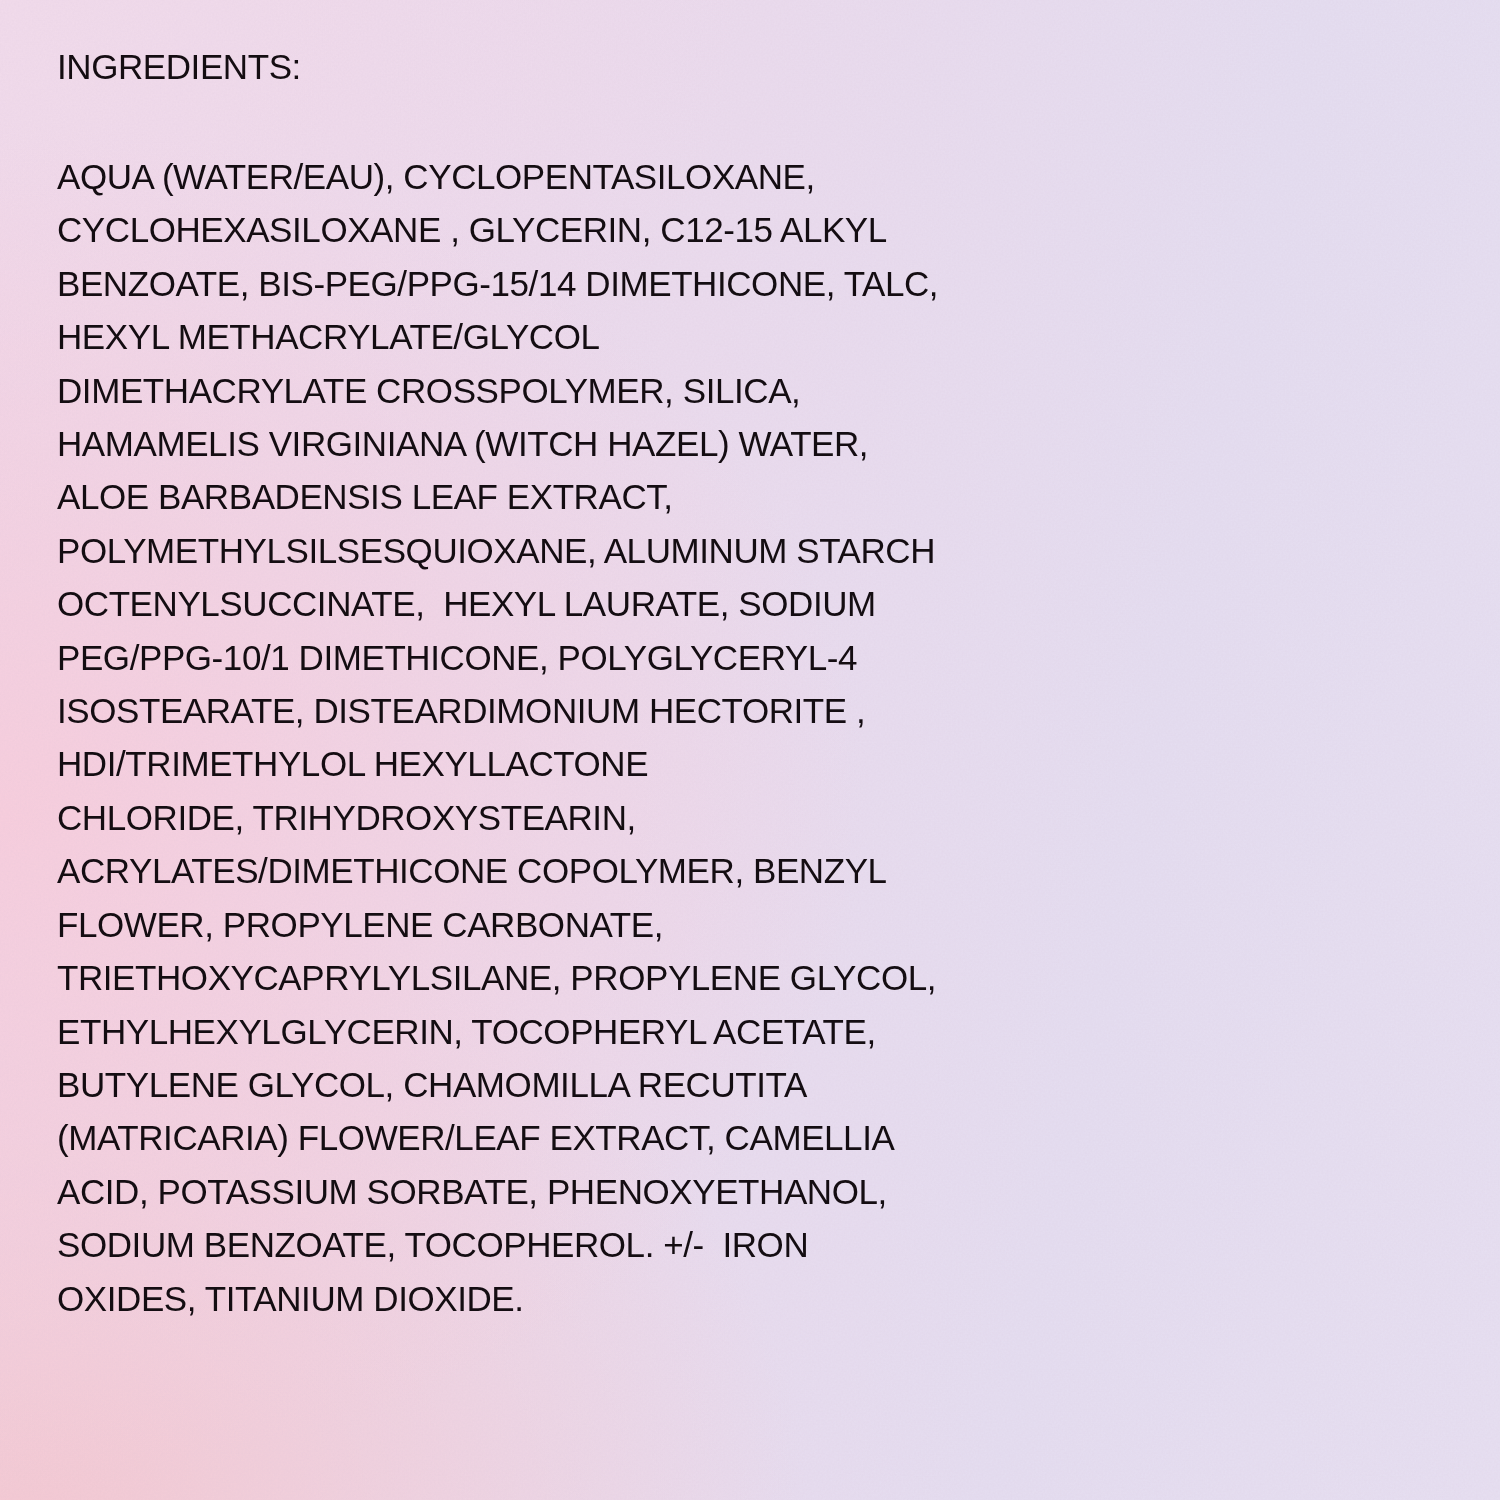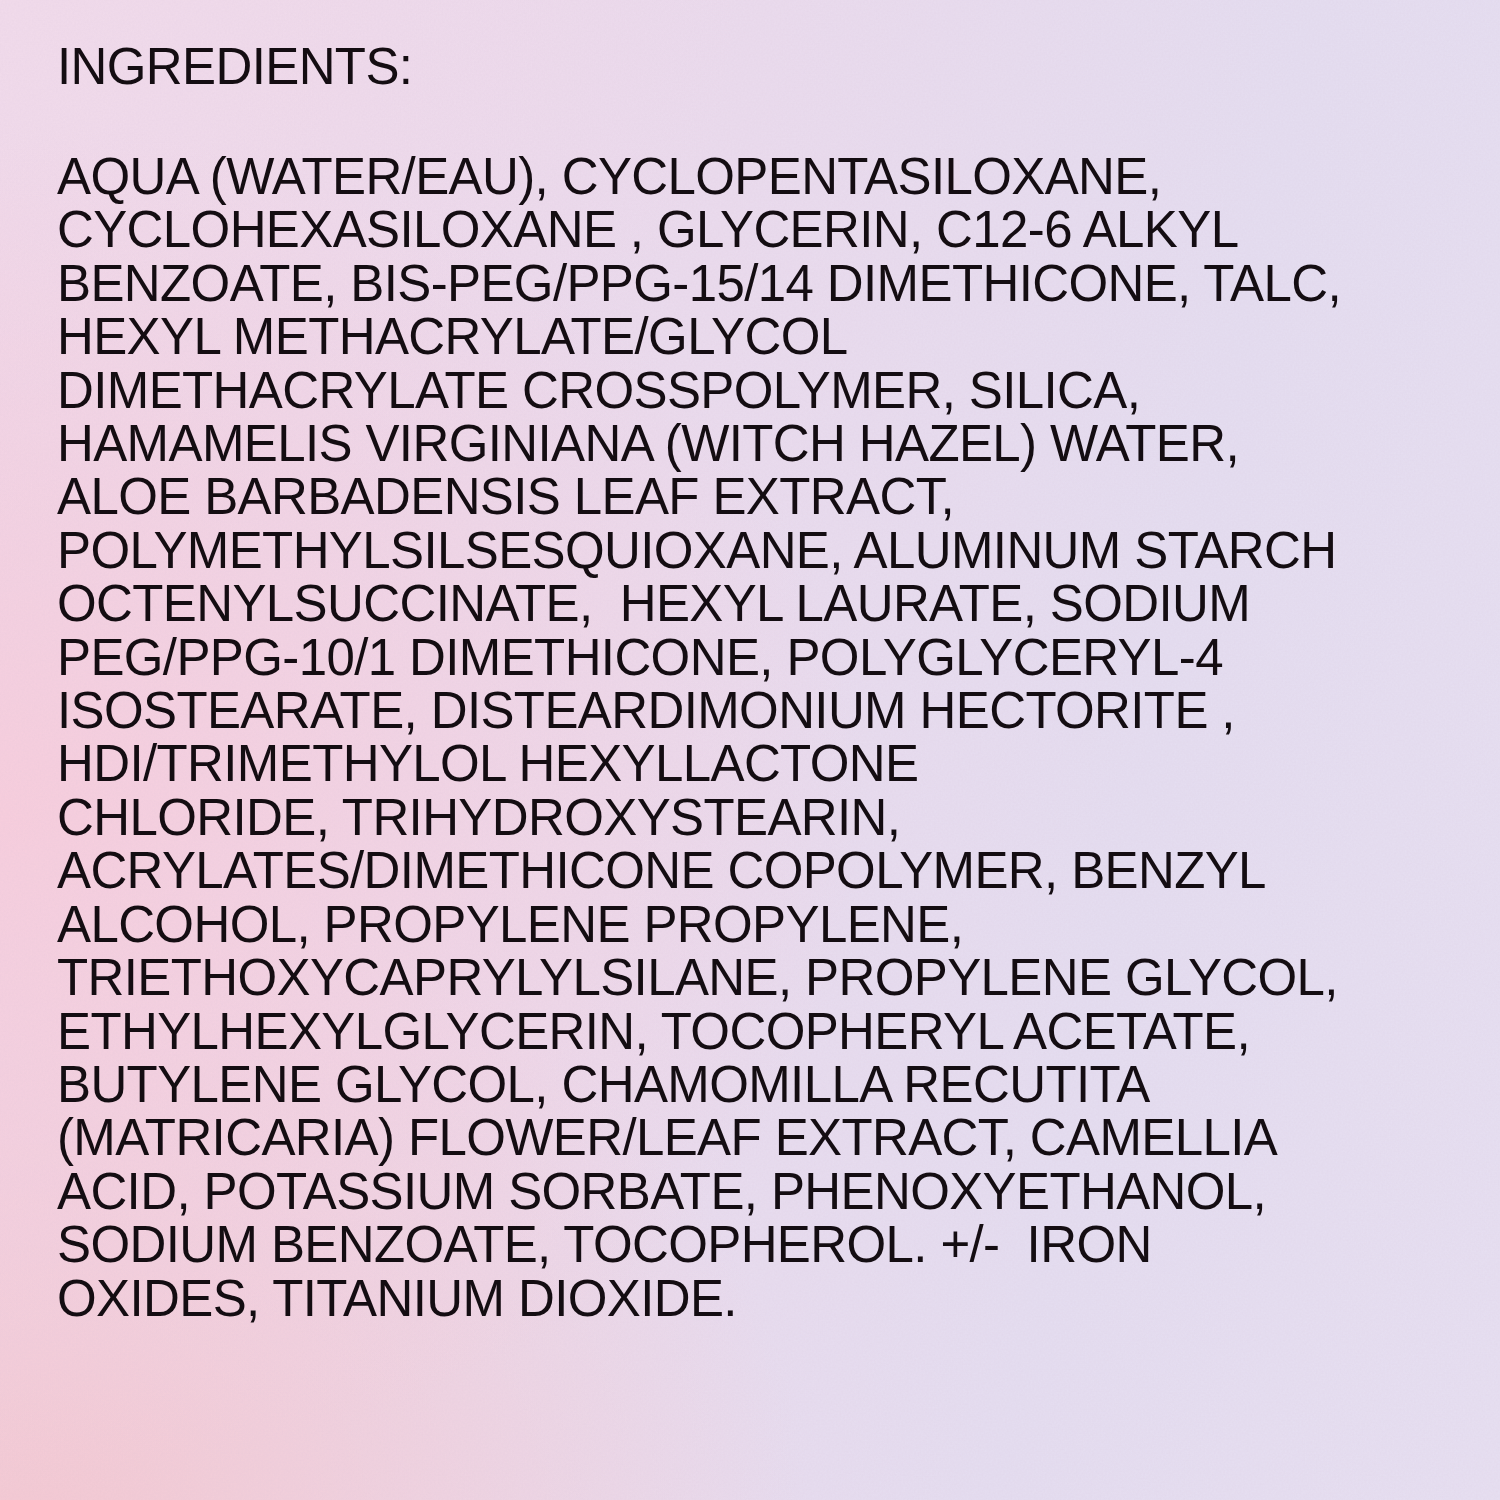--- a/index.html
+++ b/index.html
@@ -22,21 +22,21 @@
     width: 100%;
     height: 100%;
     pointer-events: none;
   }
   main.label {
     position: absolute;
     left: 57px;
     top: 40px;
     right: 14px;
     color: var(--text, #140d12);
-    font-size: 51px;
+    font-size: 35px;
     font-weight: 400;
     letter-spacing: -0.012em;
   }
   .title {
     font: inherit;
     margin: 0;
     line-height: 54px;
     white-space: pre;
   }
   .blank-line { height: 56px; }
@@ -54,34 +54,34 @@
     <feTurbulence type="fractalNoise" baseFrequency="0.55" numOctaves="2" stitchTiles="stitch"></feTurbulence>
     <feColorMatrix type="matrix" values="0 0 0 0 0.62  0 0 0 0 0.48  0 0 0 0 0.62  0 0 0 0.16 0"></feColorMatrix>
   </filter>
   <rect width="100%" height="100%" filter="url(#grainF)"></rect>
 </svg>
 
 <main class="label">
   <h1 class="title">INGREDIENTS:</h1>
   <div class="blank-line"></div>
   <p class="line">AQUA (WATER/EAU), CYCLOPENTASILOXANE,</p>
-  <p class="line">CYCLOHEXASILOXANE , GLYCERIN, C12-6 ALKYL</p>
+  <p class="line">CYCLOHEXASILOXANE , GLYCERIN, C12-15 ALKYL</p>
   <p class="line">BENZOATE, BIS-PEG/PPG-15/14 DIMETHICONE, TALC,</p>
   <p class="line">HEXYL METHACRYLATE/GLYCOL</p>
   <p class="line">DIMETHACRYLATE CROSSPOLYMER, SILICA,</p>
   <p class="line">HAMAMELIS VIRGINIANA (WITCH HAZEL) WATER,</p>
   <p class="line">ALOE BARBADENSIS LEAF EXTRACT,</p>
   <p class="line">POLYMETHYLSILSESQUIOXANE, ALUMINUM STARCH</p>
   <p class="line">OCTENYLSUCCINATE,  HEXYL LAURATE, SODIUM</p>
   <p class="line">PEG/PPG-10/1 DIMETHICONE, POLYGLYCERYL-4</p>
   <p class="line">ISOSTEARATE, DISTEARDIMONIUM HECTORITE ,</p>
   <p class="line">HDI/TRIMETHYLOL HEXYLLACTONE</p>
   <p class="line">CHLORIDE, TRIHYDROXYSTEARIN,</p>
   <p class="line">ACRYLATES/DIMETHICONE COPOLYMER, BENZYL</p>
-  <p class="line">ALCOHOL, PROPYLENE PROPYLENE,</p>
+  <p class="line">FLOWER, PROPYLENE CARBONATE,</p>
   <p class="line">TRIETHOXYCAPRYLYLSILANE, PROPYLENE GLYCOL,</p>
   <p class="line">ETHYLHEXYLGLYCERIN, TOCOPHERYL ACETATE,</p>
   <p class="line">BUTYLENE GLYCOL, CHAMOMILLA RECUTITA</p>
   <p class="line">(MATRICARIA) FLOWER/LEAF EXTRACT, CAMELLIA</p>
   <p class="line">ACID, POTASSIUM SORBATE, PHENOXYETHANOL,</p>
   <p class="line">SODIUM BENZOATE, TOCOPHEROL. +/-  IRON</p>
   <p class="line">OXIDES, TITANIUM DIOXIDE.</p>
 </main>
 
 </body></html>

